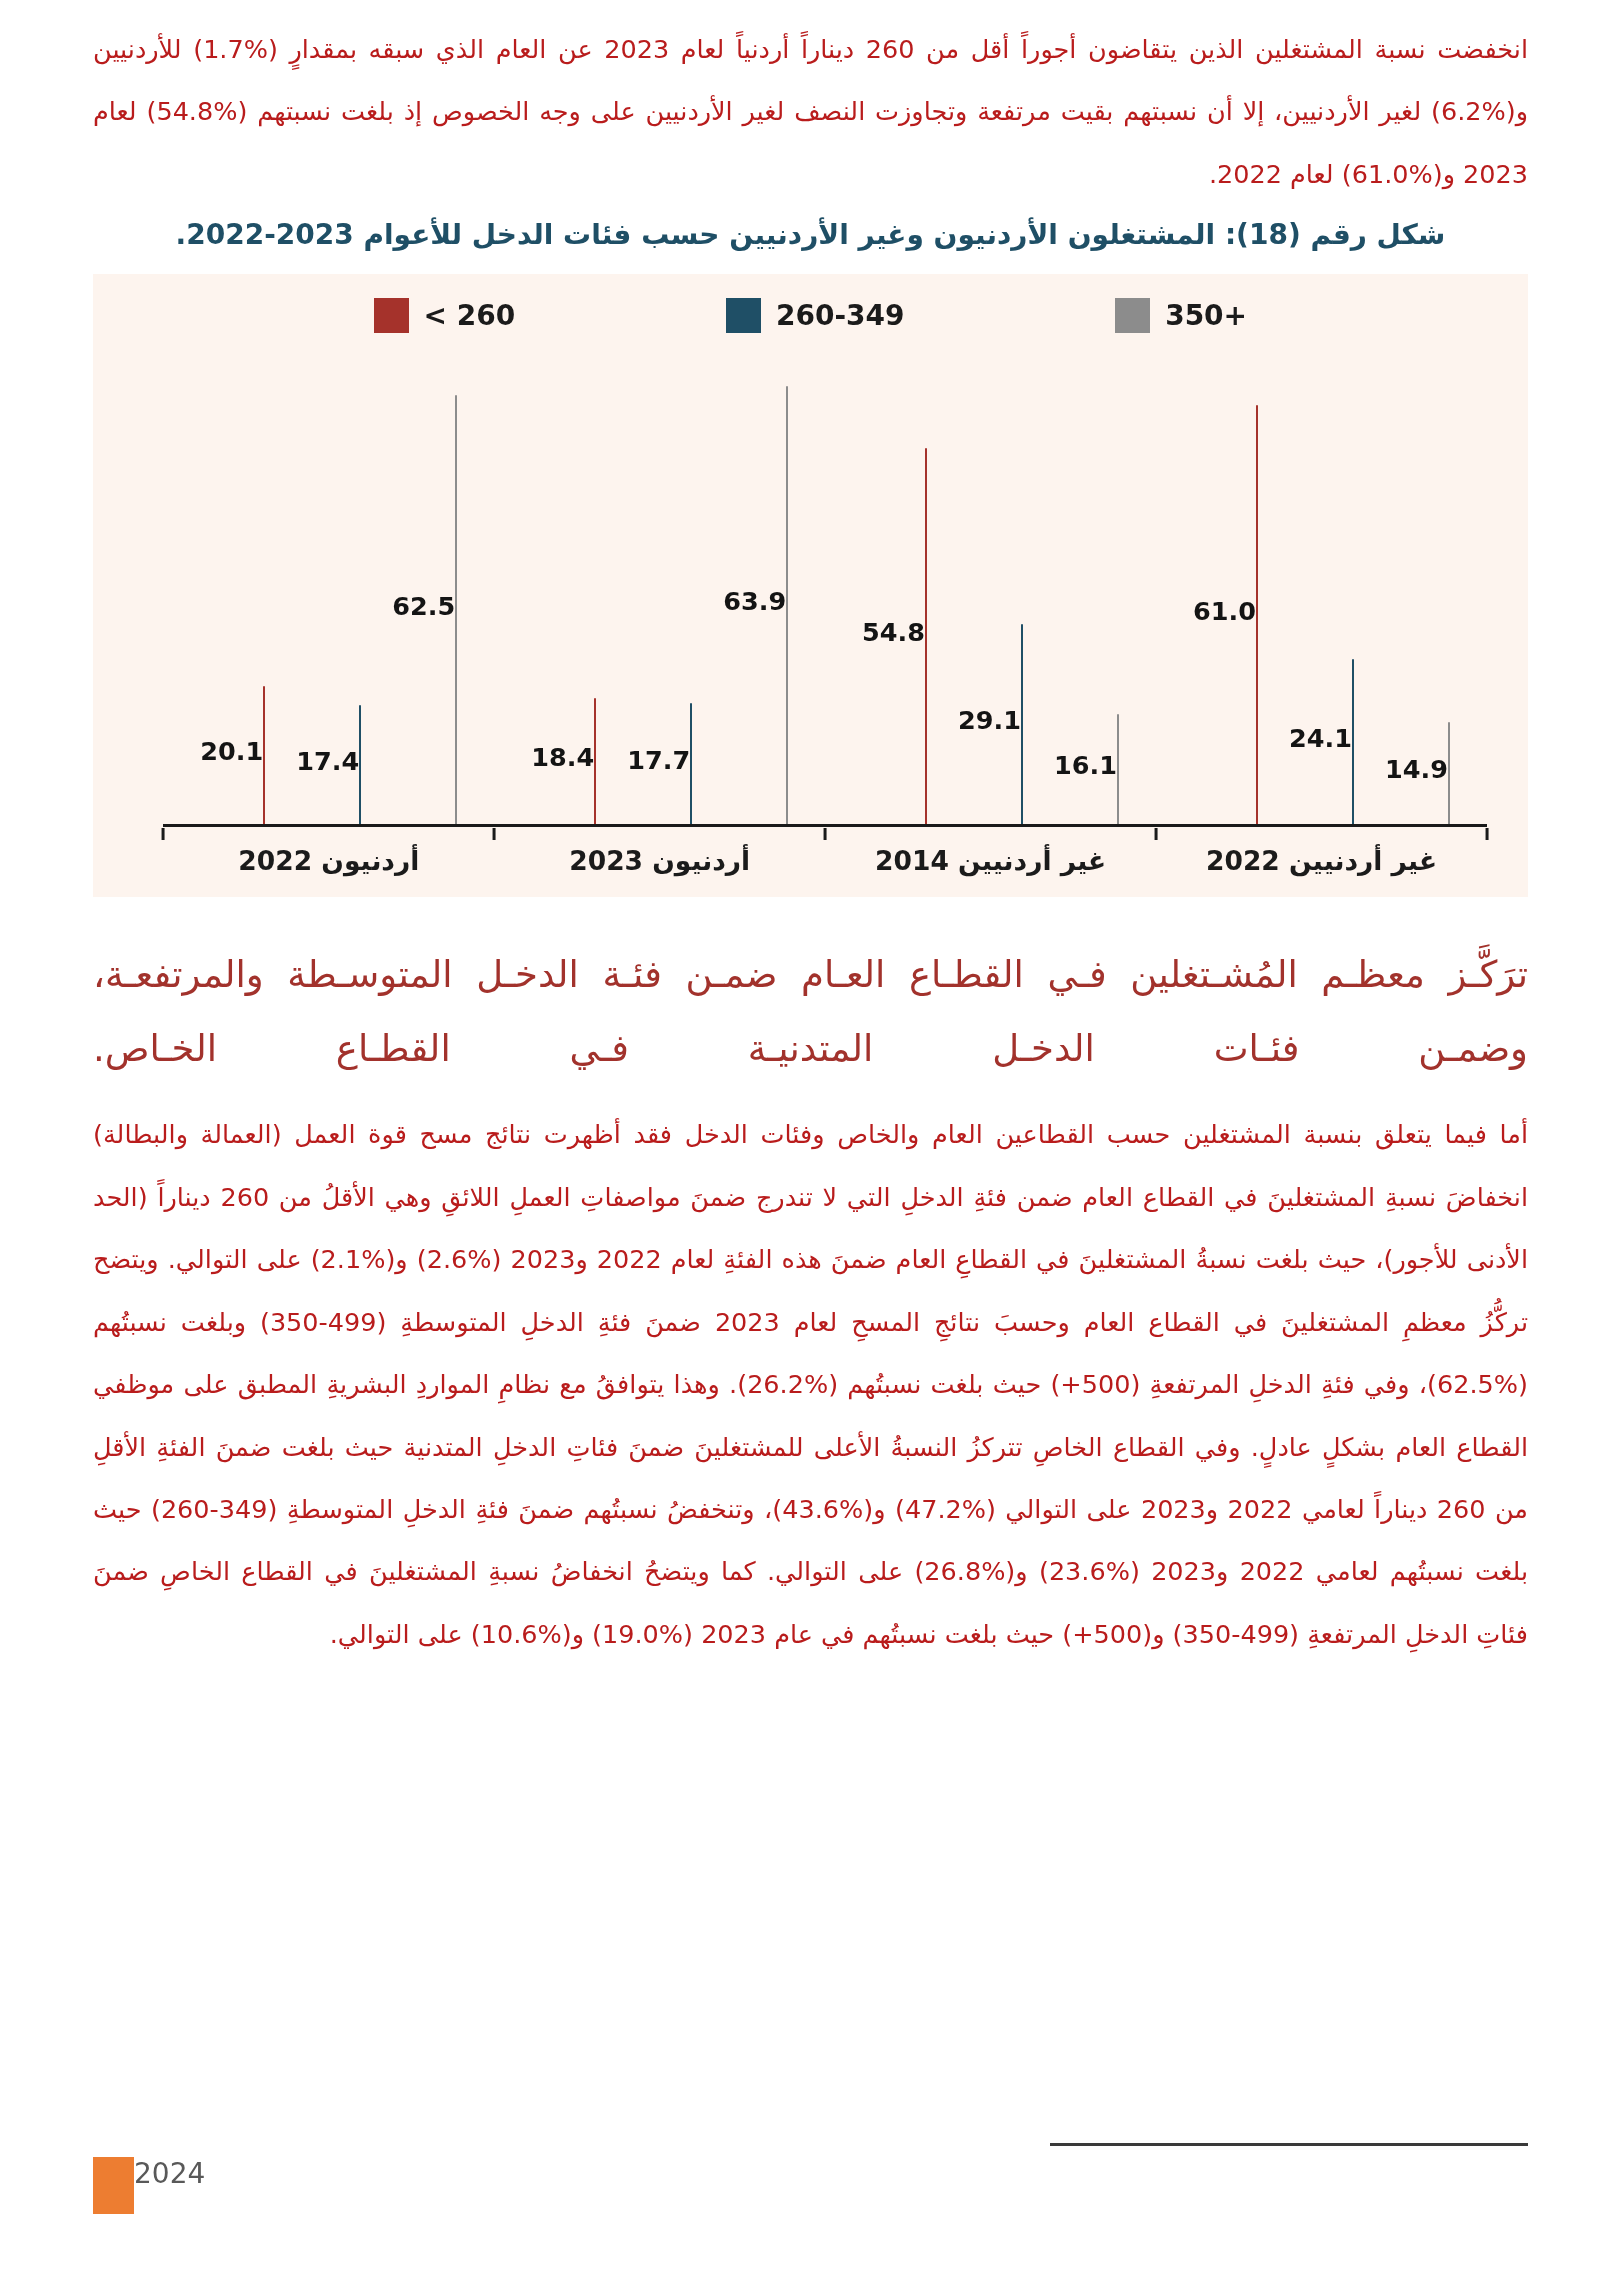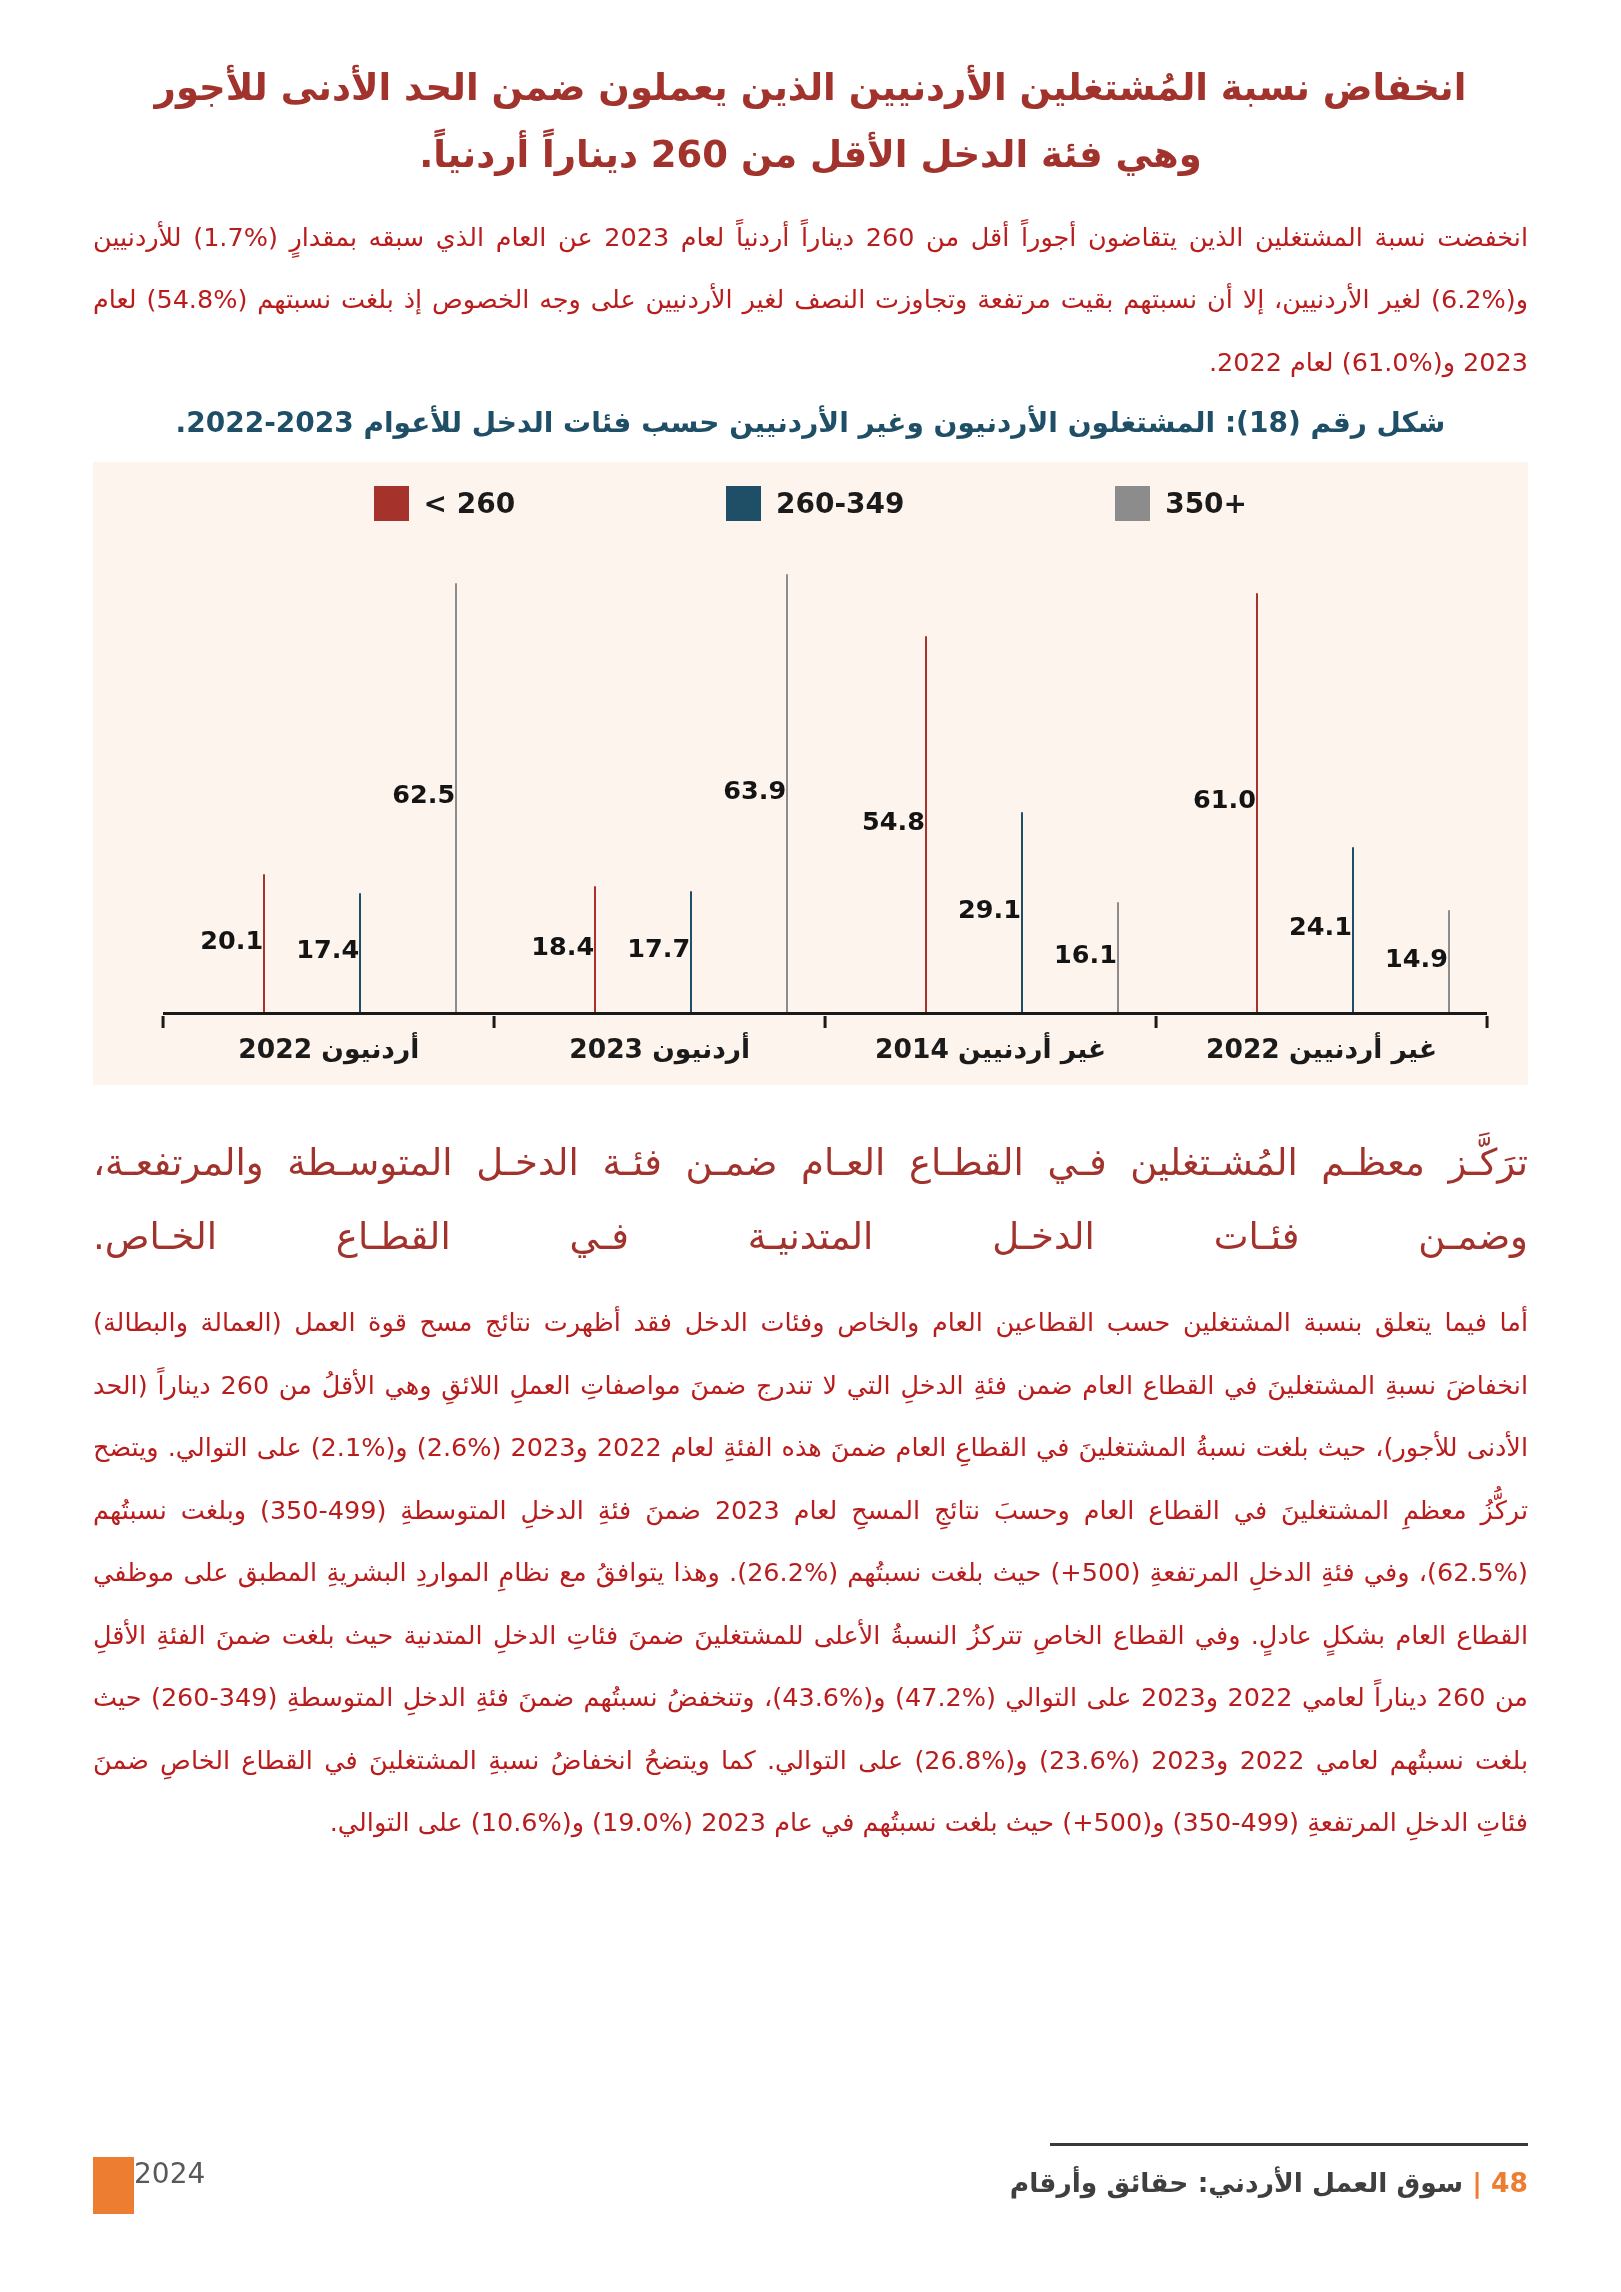--- a/index.html
+++ b/index.html
@@ -78,24 +78,20 @@
   .footer-accent{color:#ED7D31;}
   .footer-left{position:absolute;left:0;top:13.7px;display:flex;align-items:flex-start;gap:0;direction:ltr;}
   .year-square{width:41px;height:57px;background:#ED7D31;}
   .footer-year{font-size:28px;color:#595959;}
 </style>
 </head>
 <body>
 
 <div class="page">
 
-  <h1 class="main-title">
-    <span>انخفاض نسبة المُشتغلين الأردنيين الذين يعملون ضمن الحد الأدنى للأجور</span>
-    <span>وهي فئة الدخل الأقل من 260 ديناراً أردنياً.</span>
-  </h1>
 
   <p class="body-para">انخفضت نسبة المشتغلين الذين يتقاضون أجوراً أقل من 260 ديناراً أردنياً لعام 2023 عن العام الذي سبقه بمقدارٍ (%1.7) للأردنيين و(%6.2) لغير الأردنيين، إلا أن نسبتهم بقيت مرتفعة وتجاوزت النصف لغير الأردنيين على وجه الخصوص إذ بلغت نسبتهم (%54.8) لعام 2023 و(%61.0) لعام 2022.</p>
 
   <div class="figure-caption">شكل رقم (18): المشتغلون الأردنيون وغير الأردنيين حسب فئات الدخل للأعوام 2023-2022.</div>
 
   <div class="chart-panel">
     <div class="chart-legend">
         <div class="legend-item">
           <div class="legend-swatch" style="background: rgb(165, 50, 43);"></div>
           <div class="legend-label">&lt; 260</div>
@@ -181,25 +177,20 @@
         <div class="group-label">غير أردنيين 2022</div>
       </div>
   </div>
 
   <h2 class="section-heading">ترَكَّـز معظـم المُشـتغلين فـي القطـاع العـام ضمـن فئـة الدخـل المتوسـطة والمرتفعـة، وضمـن فئـات الدخـل المتدنيـة فـي القطـاع الخـاص.</h2>
 
   <p class="body-para">أما فيما يتعلق بنسبة المشتغلين حسب القطاعين العام والخاص وفئات الدخل فقد أظهرت نتائج مسح قوة العمل (العمالة والبطالة) انخفاضَ نسبةِ المشتغلينَ في القطاع العام ضمن فئةِ الدخلِ التي لا تندرج ضمنَ مواصفاتِ العملِ اللائقِ وهي الأقلُ من 260 ديناراً (الحد الأدنى للأجور)، حيث بلغت نسبةُ المشتغلينَ في القطاعِ العام ضمنَ هذه الفئةِ لعام 2022 و2023 (%2.6) و(%2.1) على التوالي. ويتضح تركُّزُ معظمِ المشتغلينَ في القطاع العام وحسبَ نتائجِ المسحِ لعام 2023 ضمنَ فئةِ الدخلِ المتوسطةِ (499-350) وبلغت نسبتُهم (%62.5)، وفي فئةِ الدخلِ المرتفعةِ (500+) حيث بلغت نسبتُهم (%26.2). وهذا يتوافقُ مع نظامِ المواردِ البشريةِ المطبق على موظفي القطاع العام بشكلٍ عادلٍ. وفي القطاع الخاصِ تتركزُ النسبةُ الأعلى للمشتغلينَ ضمنَ فئاتِ الدخلِ المتدنية حيث بلغت ضمنَ الفئةِ الأقلِ من 260 ديناراً لعامي 2022 و2023 على التوالي (%47.2) و(%43.6)، وتنخفضُ نسبتُهم ضمنَ فئةِ الدخلِ المتوسطةِ (349-260) حيث بلغت نسبتُهم لعامي 2022 و2023 (%23.6) و(%26.8) على التوالي. كما ويتضحُ انخفاضُ نسبةِ المشتغلينَ في القطاع الخاصِ ضمنَ فئاتِ الدخلِ المرتفعةِ (499-350) و(500+) حيث بلغت نسبتُهم في عام 2023 (%19.0) و(%10.6) على التوالي.</p>
 
   <div class="footer">
     <div class="footer-rule"></div>
-    <div class="footer-right">
-      <span class="footer-accent">48</span>
-      <span class="footer-accent">|</span>
-      <span>سوق العمل الأردني: حقائق وأرقام</span>
-    </div>
     <div class="footer-left">
       <div class="year-square"></div>
       <span class="footer-year">2024</span>
     </div>
   </div>
 
 </div>
 
 
 </body></html>

